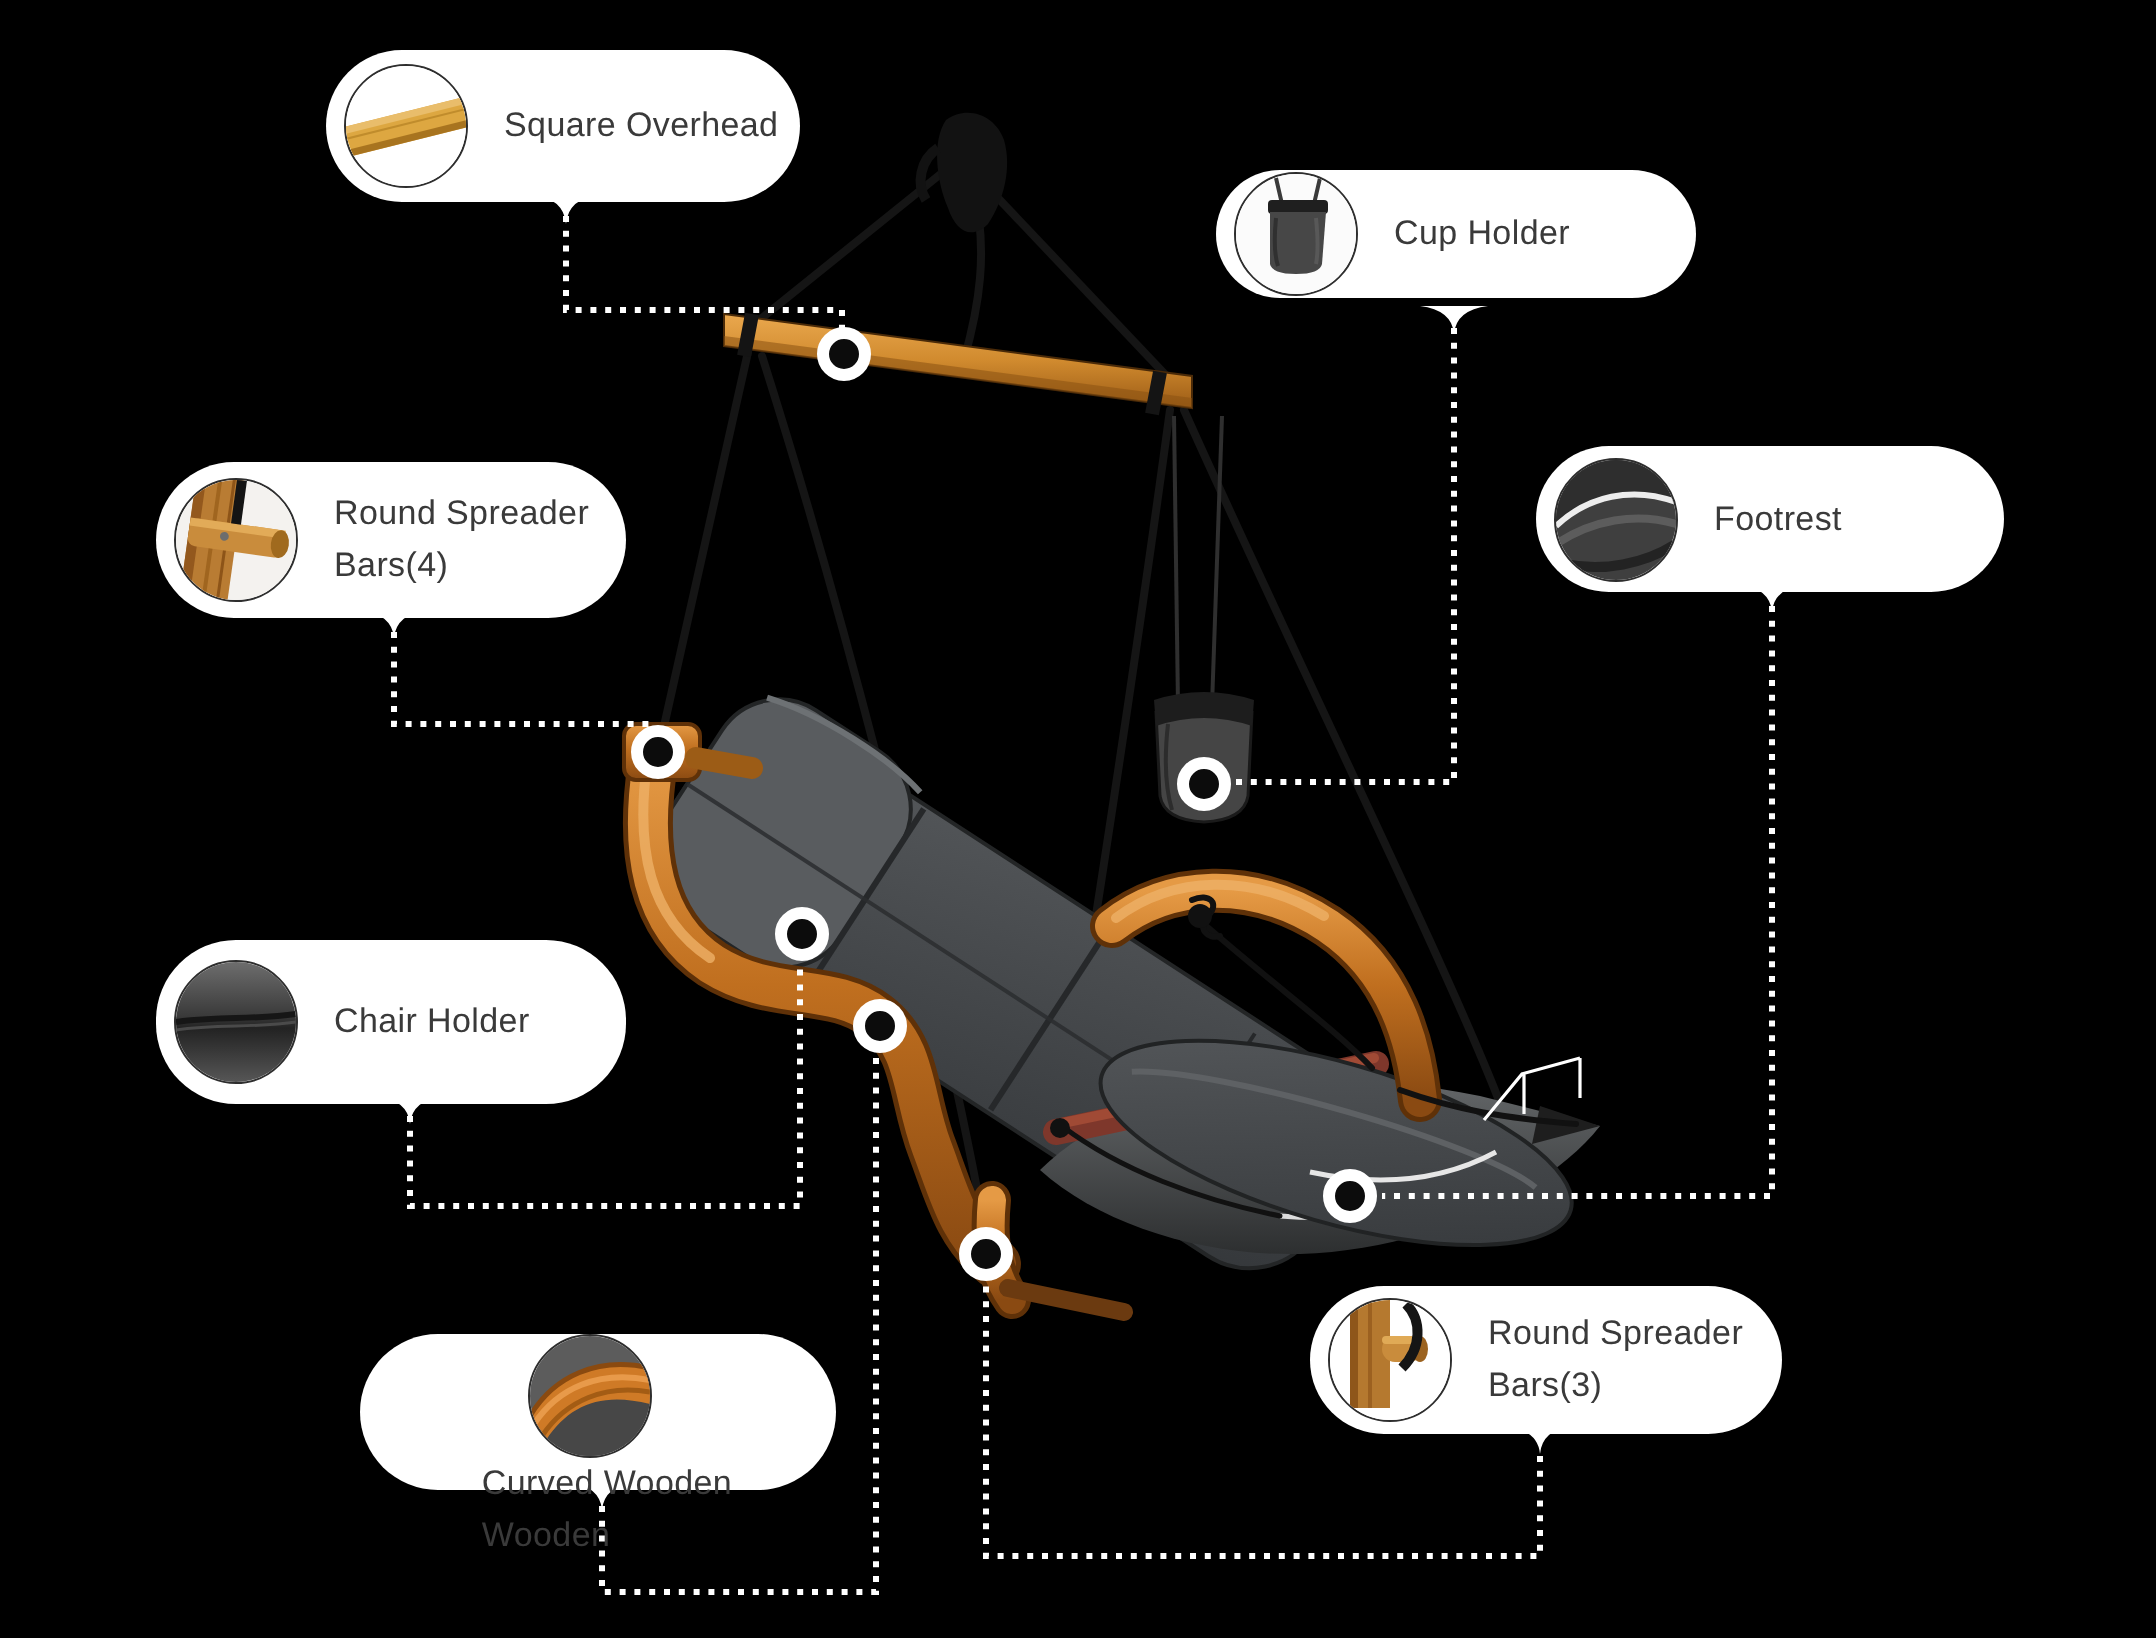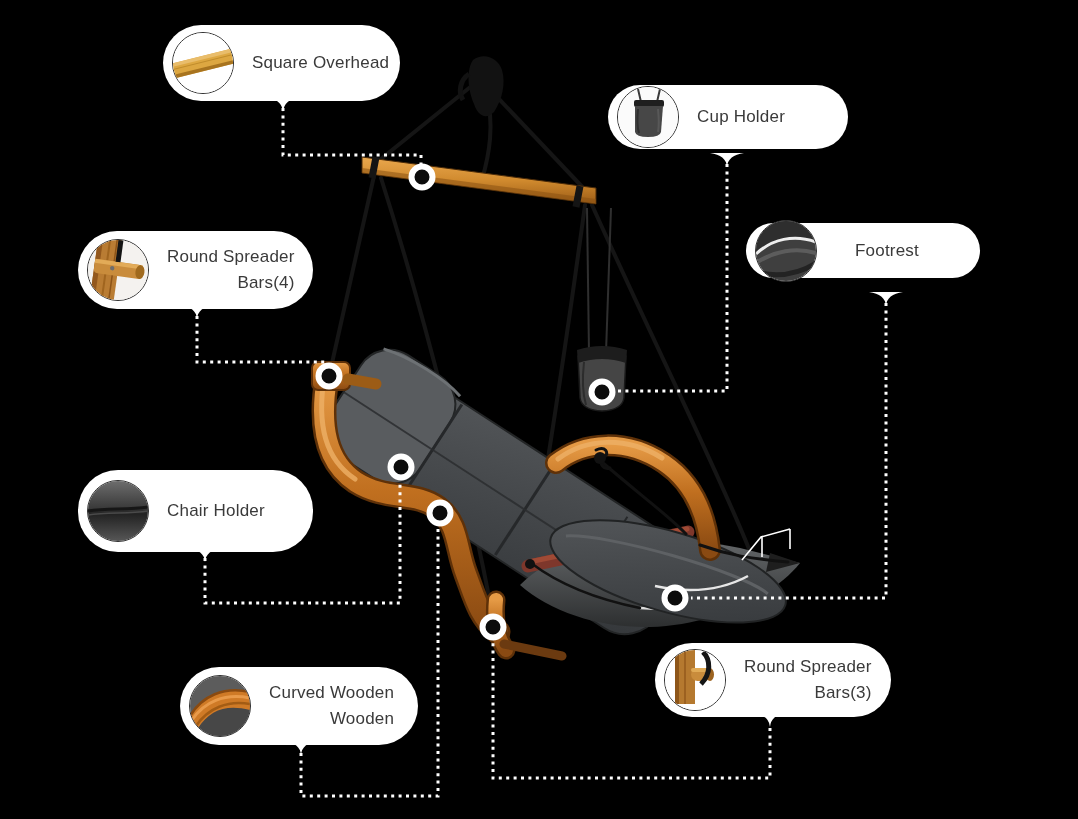--- a/index.html
+++ b/index.html
@@ -14,21 +14,20 @@
     padding:0 18px 0 9px;
   }
   .thumb{
     width:60px;height:60px;border-radius:50%;overflow:hidden;
     border:1.5px solid #2e2e2e;flex:0 0 auto;background:#fff;
   }
   .thumb svg{display:block;width:100%;height:100%;}
   .btext{
     margin-left:18px;color:#3a3a3a;font-size:17px;line-height:26px;
     letter-spacing:.2px;
-    text-align:right;
   }
   .btext span{display:block;white-space:nowrap;}
   .btext span:empty{display:none;}
 </style>
 </head>
 <body>
 
 <div class="stage">
 
   <svg class="art" width="1078" height="819" viewBox="0 0 1078 819">
@@ -228,21 +227,21 @@
           </g>
           <path d="M33,0 L30,22" stroke="#141414" stroke-width="5"></path>
         </svg>
     </div>
     <div class="btext">
       <span>Round Spreader</span>
       <span>Bars(4)</span>
     </div>
   </div>
 
-  <div class="bubble" style="left:746px;top:223px;width:234px;height:55px;gap:20px;">
+  <div class="bubble" style="left:768px;top:223px;width:234px;height:73px;">
     <div class="thumb">
       <svg viewBox="0 0 60 60">
           <rect width="60" height="60" fill="#3f3f3f"></rect>
           <path d="M0,34 C16,18 38,12 60,20 L60,0 L0,0 Z" fill="#2e2e2e"></path>
           <path d="M0,33 C16,18 38,13 60,21" stroke="#ededed" stroke-width="3" fill="none"></path>
           <path d="M0,42 C18,30 40,26 60,32" stroke="#5c5c5c" stroke-width="4" fill="none"></path>
           <path d="M4,52 C24,56 44,52 60,42" stroke="#232323" stroke-width="5" fill="none"></path>
         </svg>
     </div>
     <div class="btext">
@@ -266,21 +265,21 @@
           <path d="M0,30 C20,27 40,29 60,26" stroke="#161616" stroke-width="3" fill="none"></path>
           <path d="M0,34 C20,31 40,33 60,30" stroke="#4a4a4a" stroke-width="1.5" fill="none"></path>
         </svg>
     </div>
     <div class="btext">
       <span>Chair Holder</span>
 
     </div>
   </div>
 
-  <div class="bubble" style="left:180px;top:667px;width:238px;height:78px;">
+  <div class="bubble" style="left:180px;top:667px;width:238px;height:78px;flex-direction:column;">
     <div class="thumb">
       <svg viewBox="0 0 60 60">
           <rect width="60" height="60" fill="#5c5c5c"></rect>
           <path d="M0,52 L8,52 C20,34 36,26 54,29 L60,33 L60,60 L0,60 Z" fill="#474747"></path>
           <path d="M0,40 C12,20 34,10 60,16 L60,34 C36,28 20,34 8,52 L0,52 Z" fill="#cf7a26"></path>
           <path d="M0,40 C12,20 34,10 60,16" stroke="#8a4a10" stroke-width="2.5" fill="none"></path>
           <path d="M2,44 C14,26 34,17 60,22" stroke="#e89a4a" stroke-width="3" fill="none"></path>
           <path d="M6,50 C18,32 38,24 60,28" stroke="#a35c14" stroke-width="2.5" fill="none"></path>
         </svg>
     </div>

